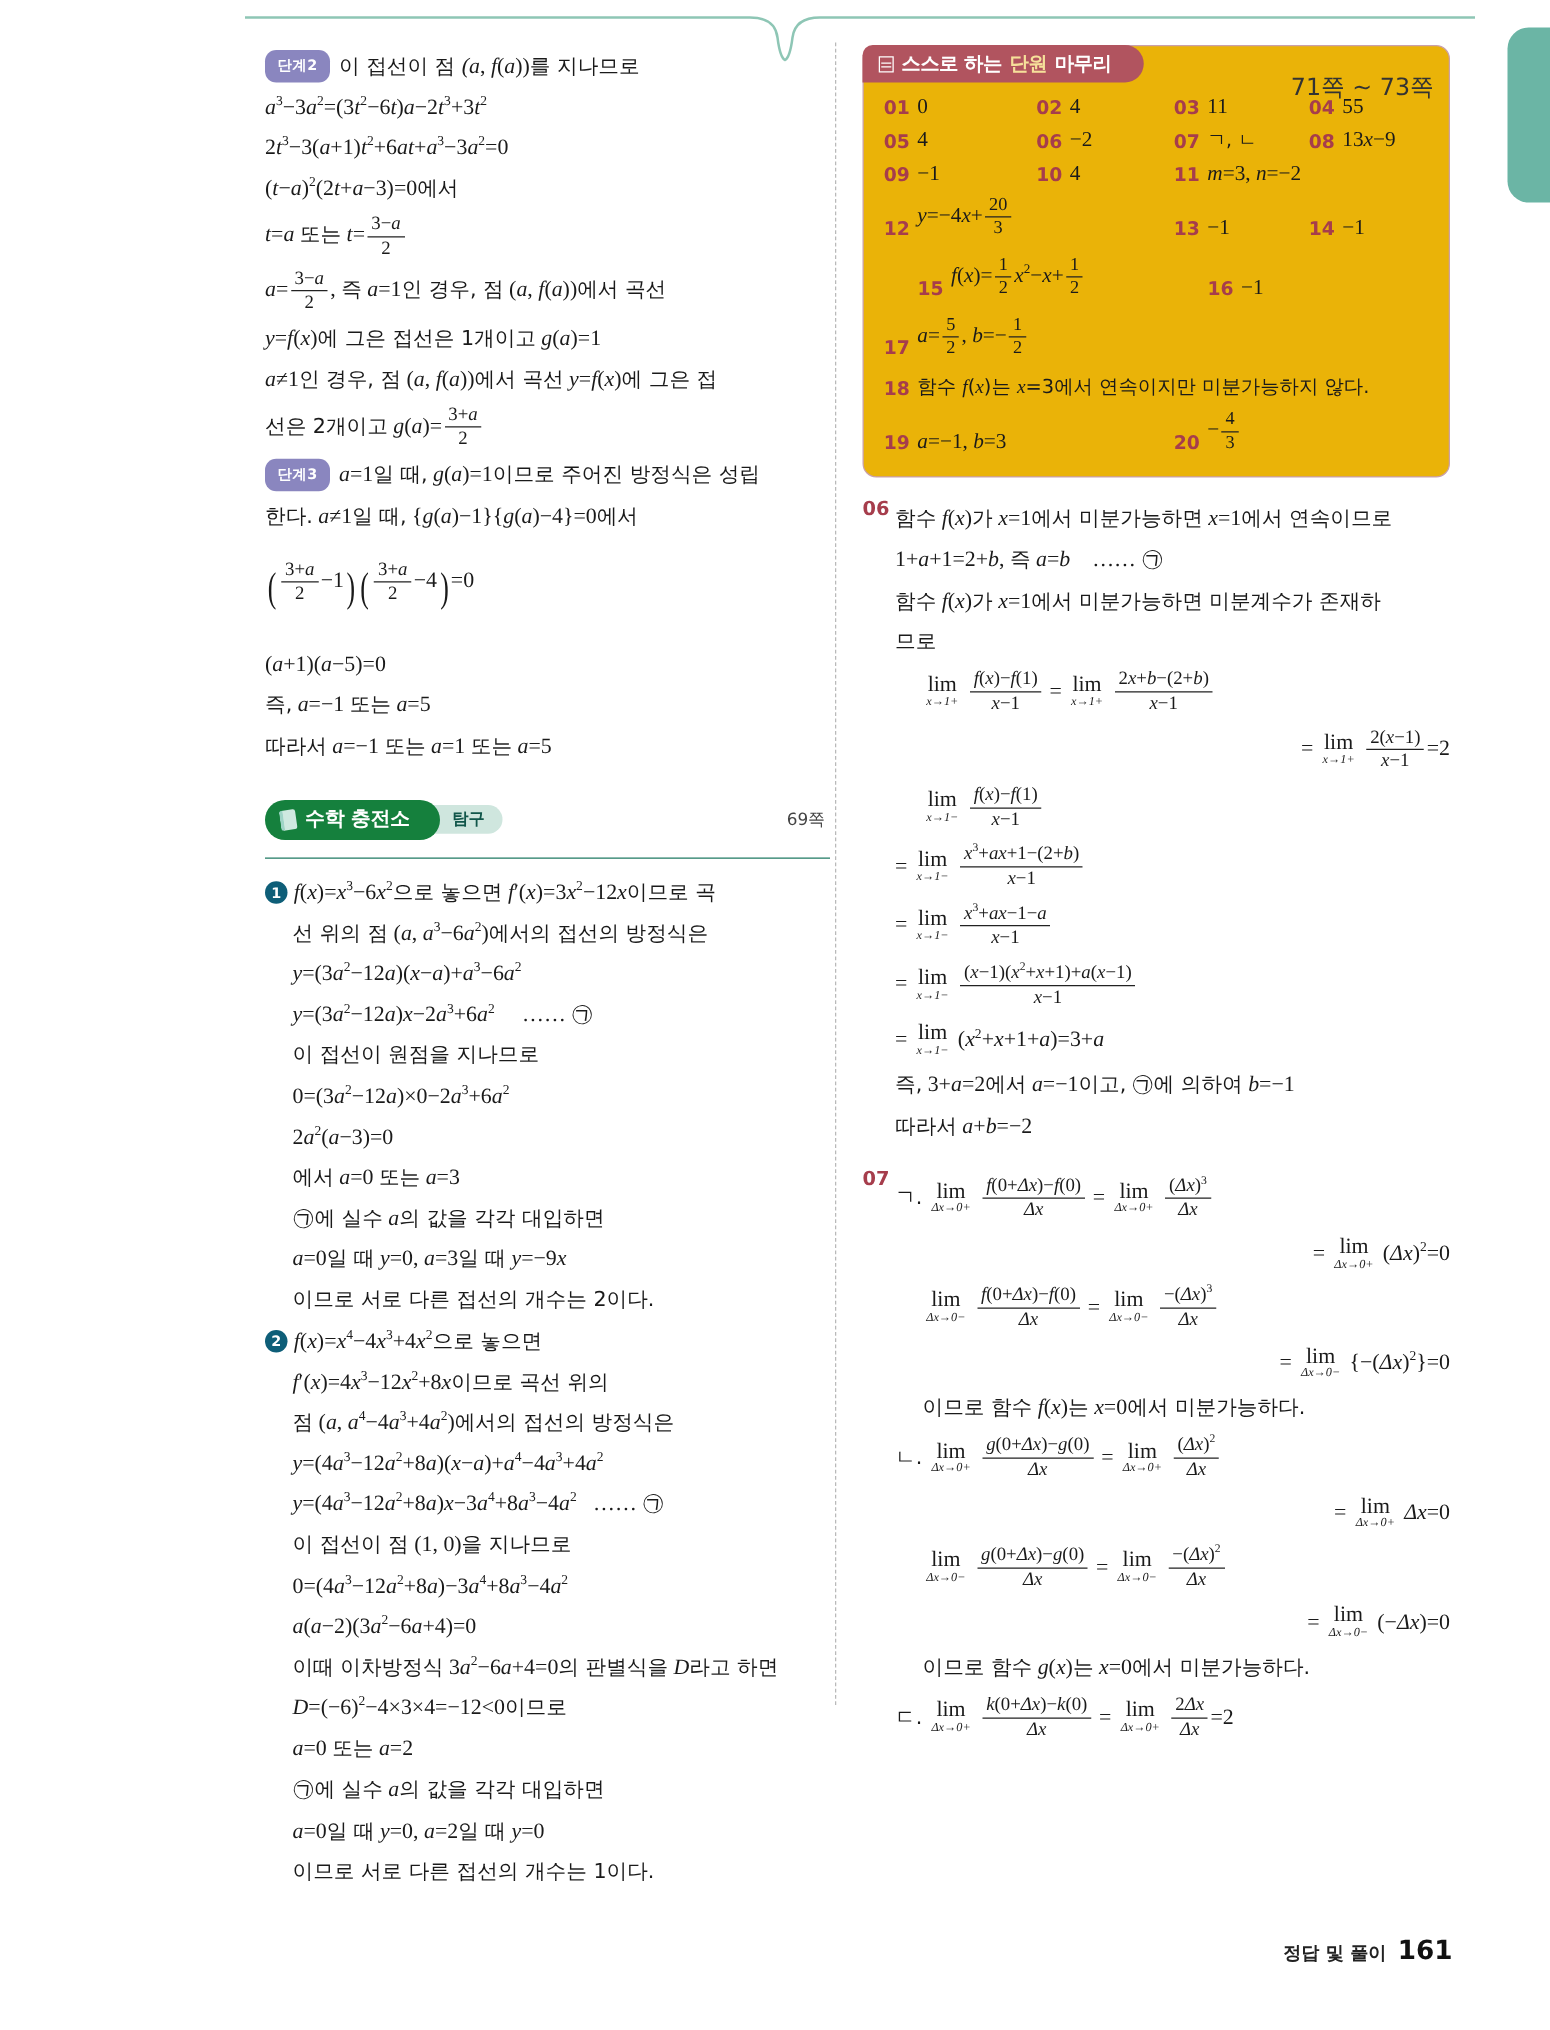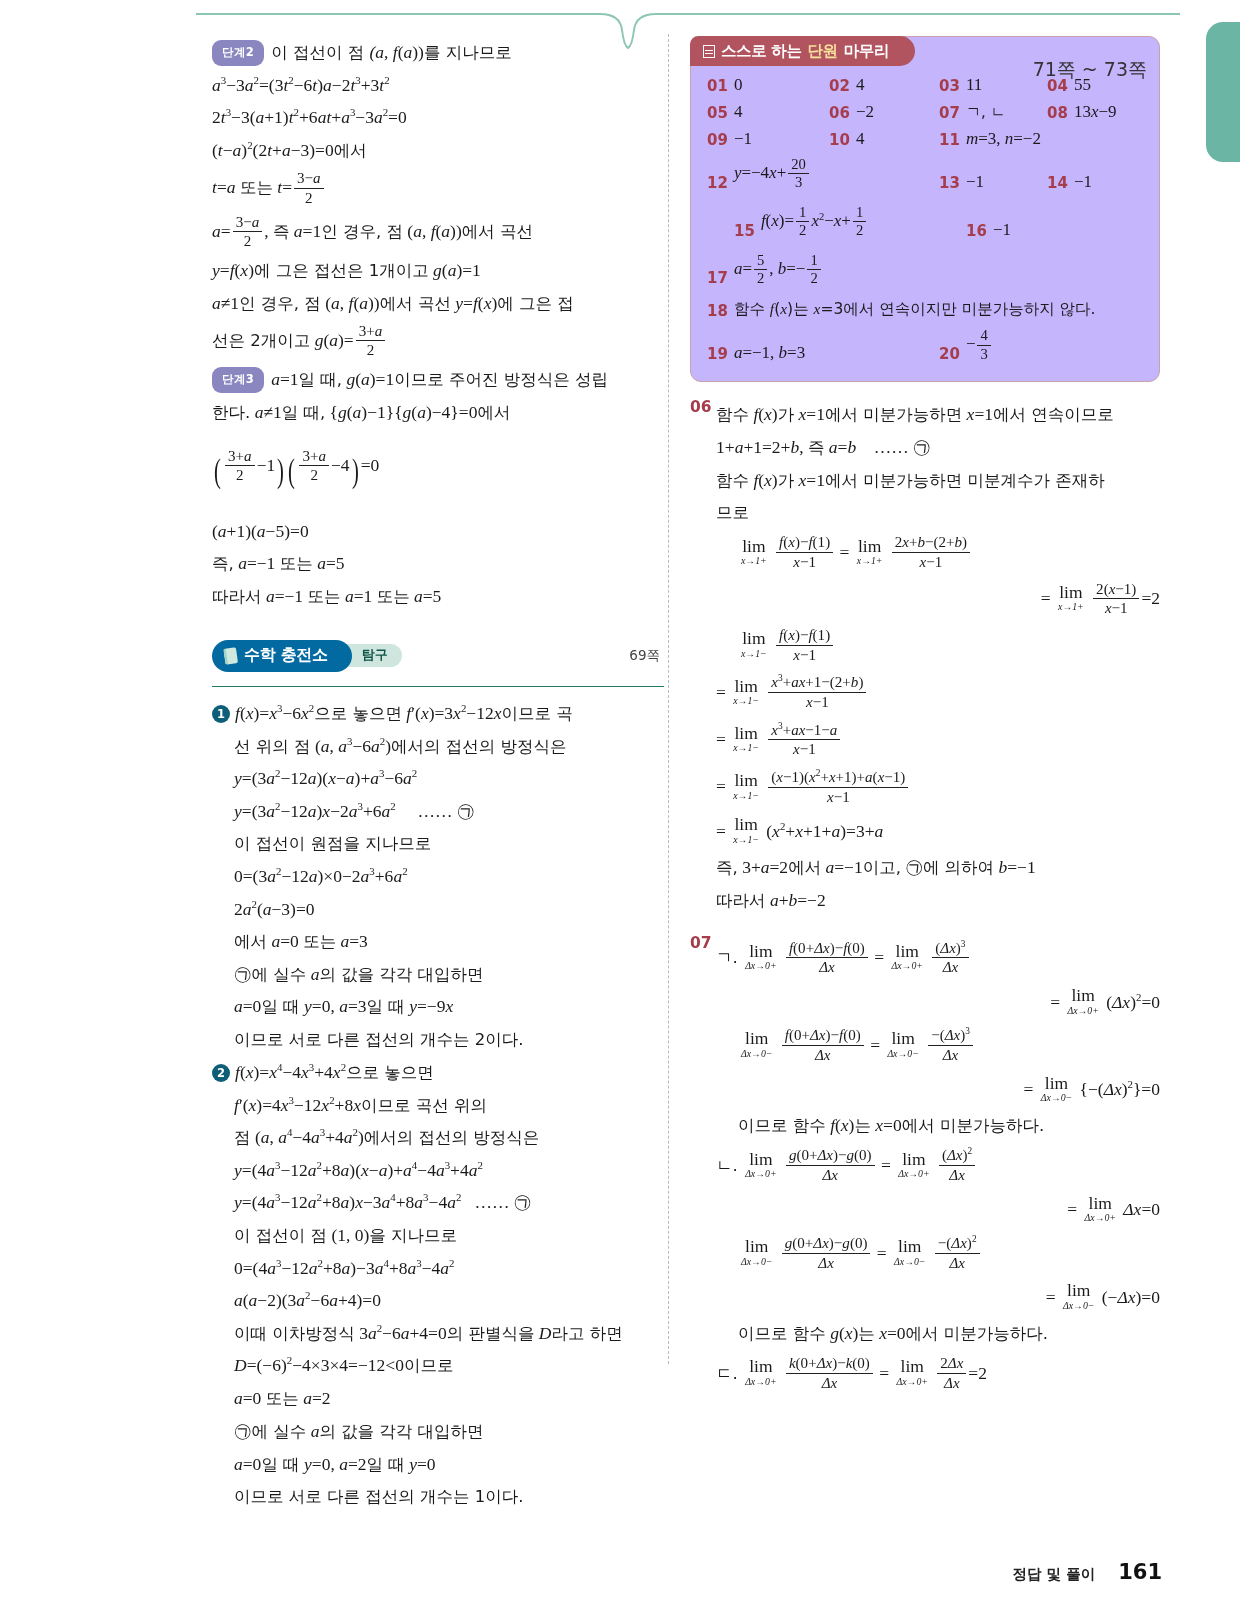--- a/index.html
+++ b/index.html
@@ -62,21 +62,21 @@
     letter-spacing:0.4px; margin-right:7px;
     vertical-align:2px;
   }
 
   
   .charge-head {
     position:relative; height:34px; margin:26px 0 14px 0;
     display:flex; align-items:center;
   }
   .charge-pill {
-    background:#0369a1; color:#fff;
+    background:#15803d; color:#fff;
     border-radius:17px;
     padding:0 24px 0 12px; height:32px;
     display:flex; align-items:center; gap:7px;
     font-family:"DejaVu Sans","Liberation Sans",sans-serif;
     font-size:16px; font-weight:bold; letter-spacing:-0.3px;
     position:relative; z-index:2;
   }
   .book-ico { display:inline-block; width:13px; height:16px; background:#cfe9e0; border-radius:2px; transform:rotate(-8deg); border-left:3px solid #9fd4c6; }
   .tag-pill {
     background:#cfe6de; color:#11564a;
@@ -97,21 +97,21 @@
     display:inline-block; width:18px; height:18px; border-radius:50%;
     background:#0e5e78; color:#fff; font-size:11.5px; font-weight:bold;
     text-align:center; line-height:18px; margin-right:5px; vertical-align:1px;
     font-family:"DejaVu Sans","Liberation Sans",sans-serif;
   }
 
   
   .ansbox {
     border:1.6px solid #c9a0ab; border-radius:11px;
     padding:38px 16px 16px 16px; position:relative;
-    background:#c4b5fd;
+    background:#eab308;
   }
   .ansbox-head {
     position:absolute; top:-1px; left:-1px;
     background:#b1545f; color:#fff;
     border-radius:11px 20px 20px 0;
     height:30px; padding:0 26px 0 13px;
     display:flex; align-items:center; gap:6px;
     font-family:"DejaVu Sans","Liberation Sans",sans-serif;
     font-size:15.5px; font-weight:bold; letter-spacing:-0.4px;
   }
@@ -136,23 +136,23 @@
   .solno {
     color:#a63d4c; font-weight:bold;
     font-family:"DejaVu Sans","Liberation Sans",sans-serif;
     font-size:15.5px; display:inline-block; width:26px;
   }
   .sol { display:flex; margin-top:16px; }
   .sol-body { flex:1; }
 
   
   .footer {
-    position:absolute; bottom:40px; right:78px;
-    font-family:"DejaVu Sans","Liberation Sans",sans-serif;
-    display:flex; align-items:baseline; gap:23px;
+    position:absolute; bottom:52px; right:78px;
+    font-family:"DejaVu Sans","Liberation Sans",sans-serif;
+    display:flex; align-items:baseline; gap:9px;
   }
   .footer .lbl { font-size:14.5px; color:#222; font-weight:bold; }
   .footer .pg  { font-size:21px; font-weight:bold; color:#111; }
 
   .rt { text-align:right; }
 </style>
 </head>
 <body>
 
 <svg class="top-rule" viewBox="0 0 1240 60" preserveAspectRatio="none">

